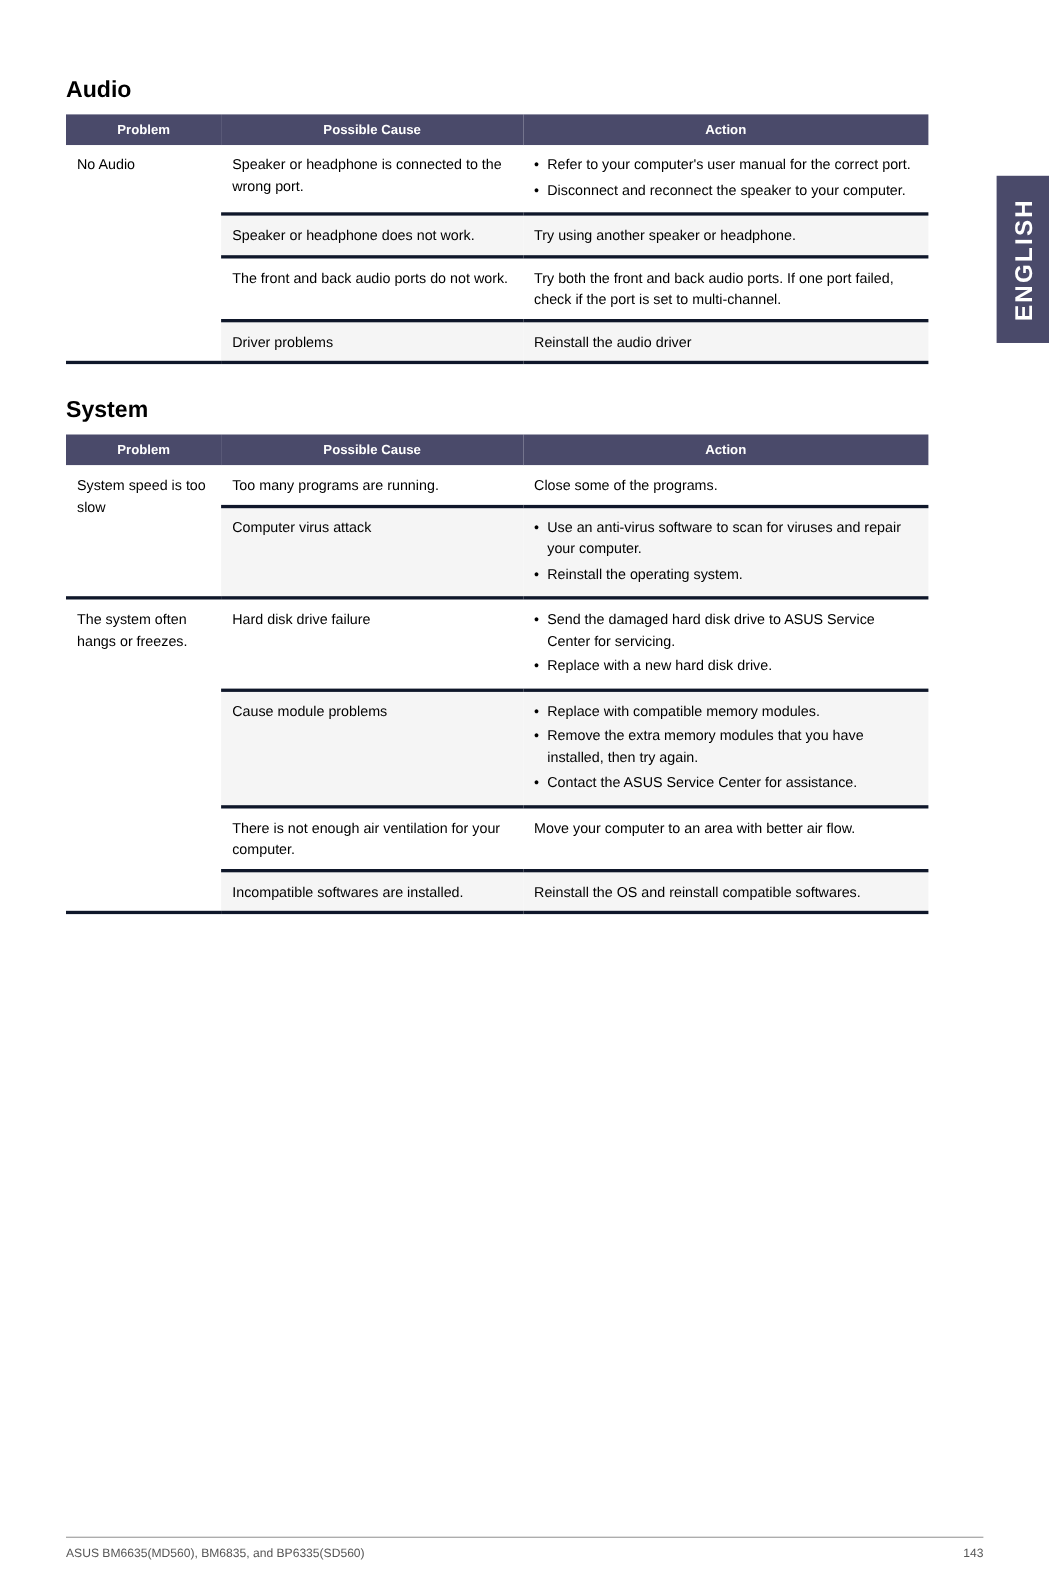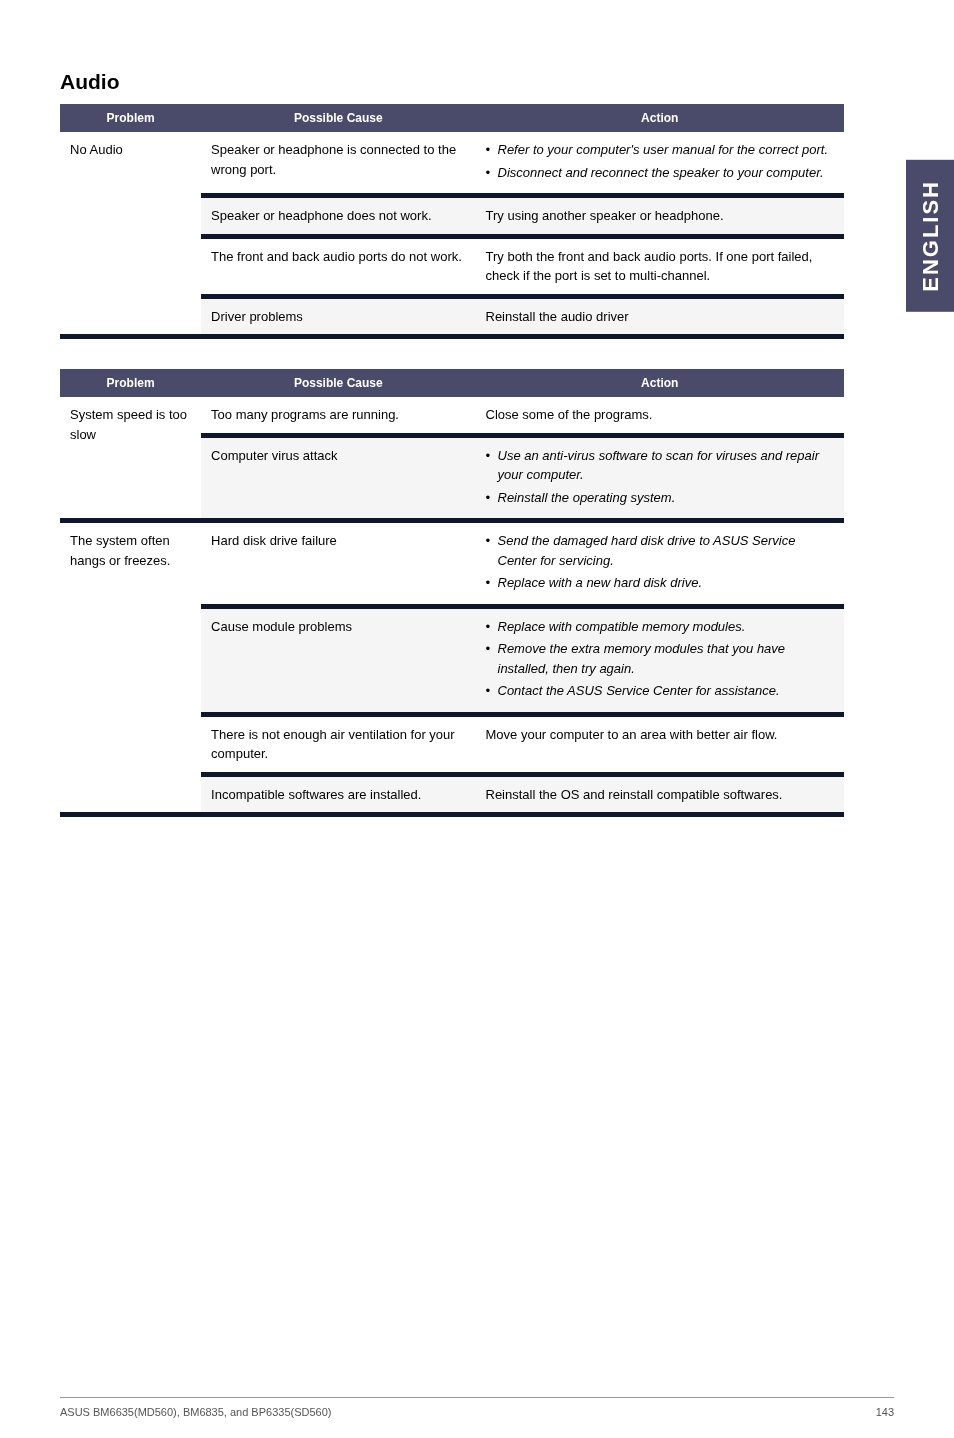--- a/index.html
+++ b/index.html
@@ -31,38 +31,37 @@
       background-color: #4a4a6a;
       color: #fff;
     }
     thead th {
       padding: 7px 10px;
       text-align: center;
       font-size: 12px;
       font-weight: bold;
     }
     tbody tr {
-      border-bottom: 5px solid #0f172a;
+      border-bottom: 3px solid #0f172a;
     }
     tbody td {
       padding: 8px 10px;
       vertical-align: top;
       font-size: 13px;
       line-height: 1.5;
     }
     tbody tr:nth-child(even) {
       background-color: #f5f5f5;
     }
     tbody tr:nth-child(odd) {
       background-color: #fff;
     }
     .bullet-list {
       list-style: none;
       padding: 0;
-      font-style: italic;
     }
     .bullet-list li {
       padding-left: 12px;
       position: relative;
       margin-bottom: 3px;
     }
     .bullet-list li::before {
       content: "•";
       position: absolute;
       left: 0;
@@ -147,20 +146,21 @@
         <td class="td-action">Try both the front and back audio ports. If one port failed, check if the port is set to multi-channel.</td>
       </tr>
 
       <tr>
         <td class="td-cause">Driver problems</td>
         <td class="td-action">Reinstall the audio driver</td>
       </tr>
     </tbody>
   </table>
 
+  <h2 class="section-title">System</h2>
 
   <table>
     <thead>
       <tr>
         <th class="td-problem">Problem</th>
         <th class="td-cause">Possible Cause</th>
         <th class="td-action">Action</th>
       </tr>
     </thead>
     <tbody>

